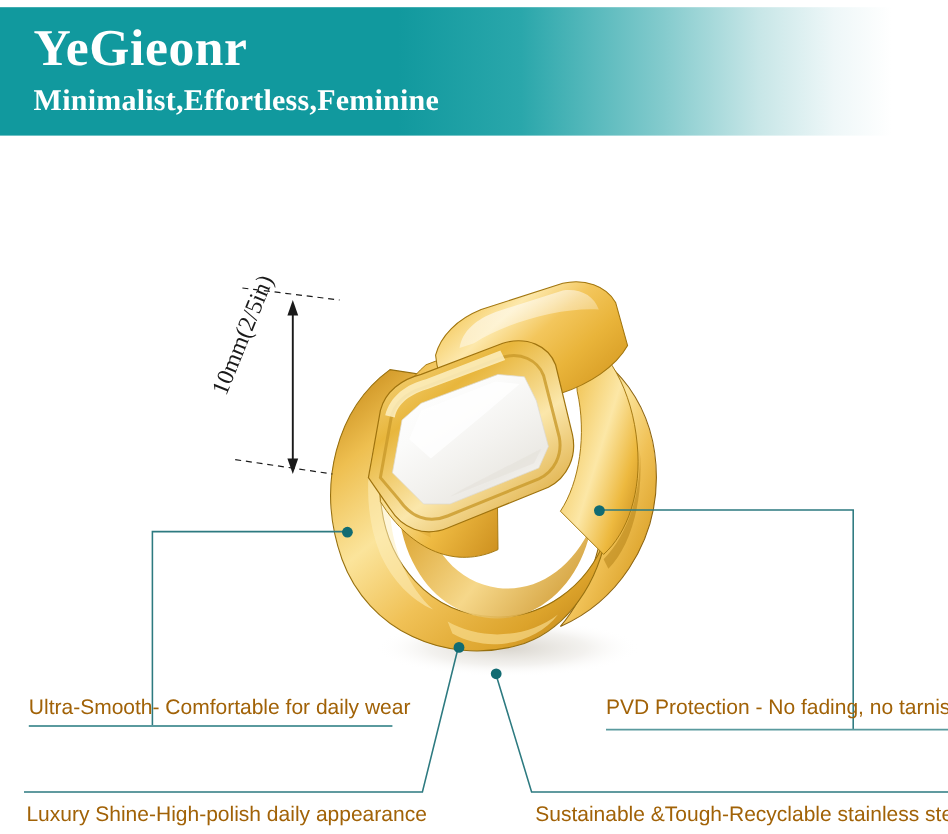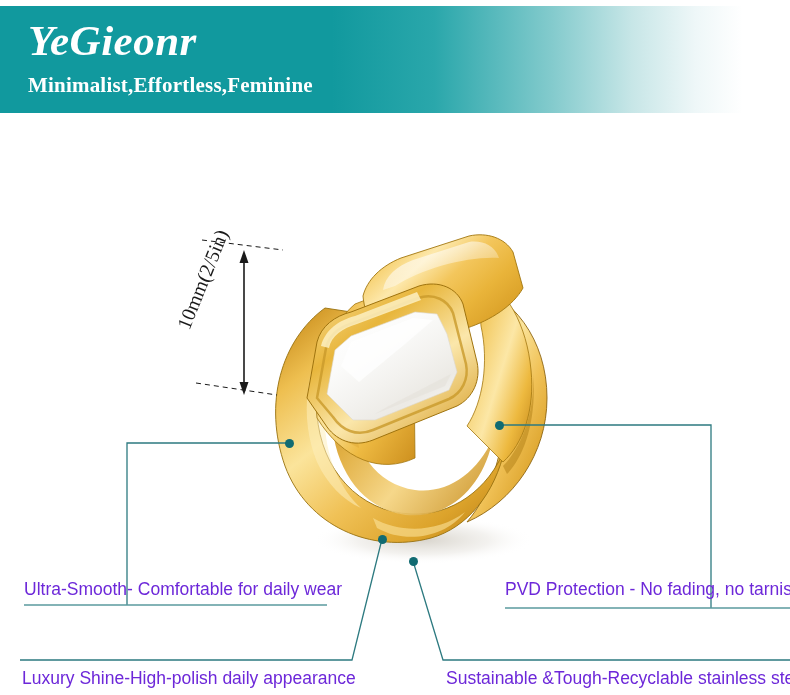--- a/index.html
+++ b/index.html
@@ -33,35 +33,34 @@
         #c7e6e7 80%,
         #eef7f8 88%,
         #ffffff 94%,
         #ffffff 100%);
   }
   #brand-title {
     position: absolute;
     left: 28px;
     top: 10px;
     font-family: "Liberation Serif", serif;
-    font-style: italic;
     font-weight: bold;
     font-size: 43px;
     line-height: 50px;
     color: #ffffff;
     letter-spacing: 0.5px;
     white-space: nowrap;
   }
   #brand-tagline {
     position: absolute;
     left: 28px;
     top: 64px;
     font-family: "Liberation Serif", serif;
     font-weight: bold;
-    font-size: 21px;
+    font-size: 25px;
     line-height: 30px;
     color: #ffffff;
     letter-spacing: 0.2px;
     white-space: nowrap;
   }
 
   
   #ring-art {
     position: absolute;
     left: 255px;
@@ -92,21 +91,21 @@
     height: 9px;
     border-radius: 50%;
     background: #116b72;
   }
 
   
   .caption {
     position: absolute;
     font-family: "Liberation Sans", sans-serif;
     font-size: 17.5px;
-    color: #6d28d9;
+    color: #a16207;
     white-space: nowrap;
   }
   #caption-1 { left: 24px;  top: 579px; }
   #caption-2 { left: 505px; top: 579px; }
   #caption-3 { left: 22px;  top: 668px; }
   #caption-4 { left: 446px; top: 668px; }
 </style>
 </head>
 <body>
 

